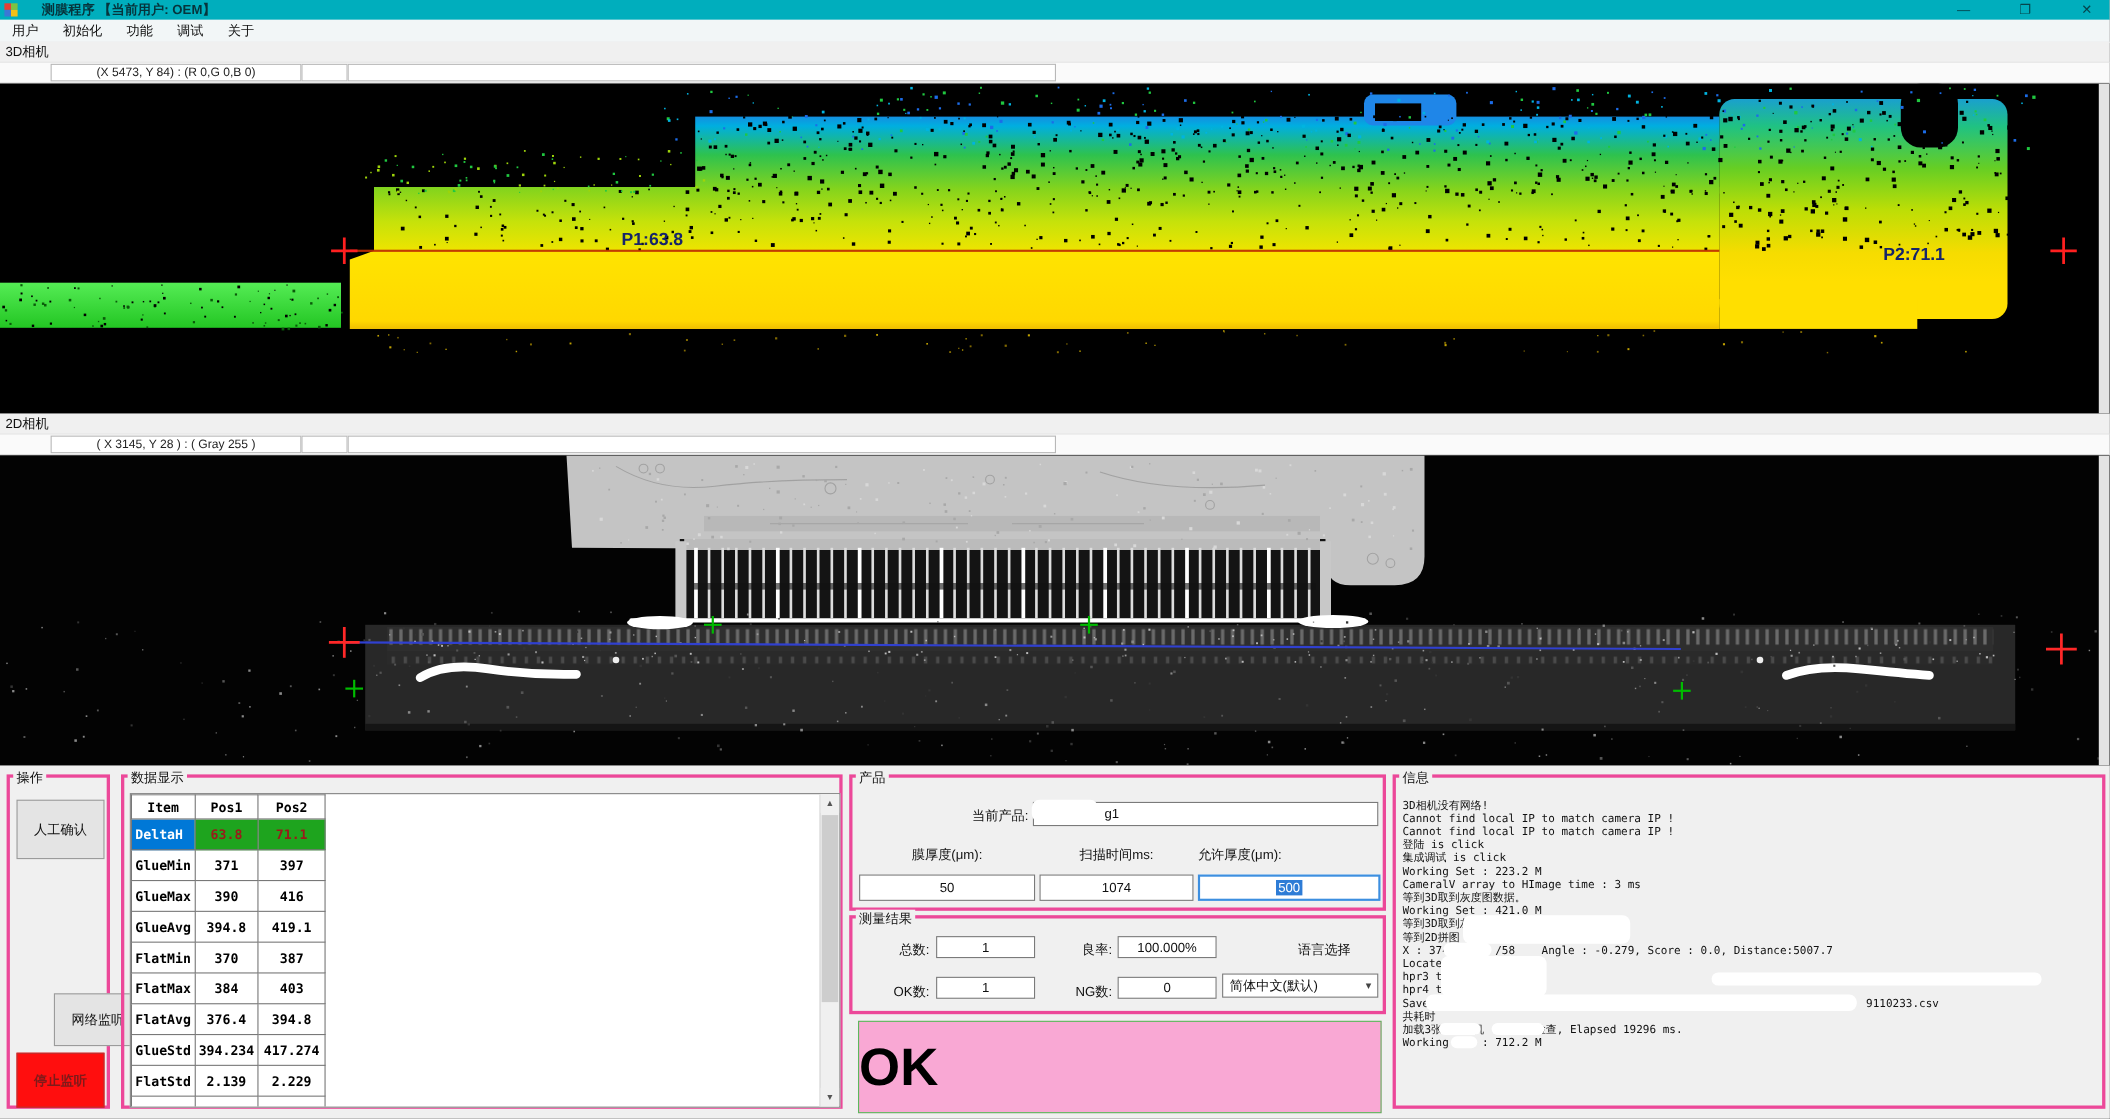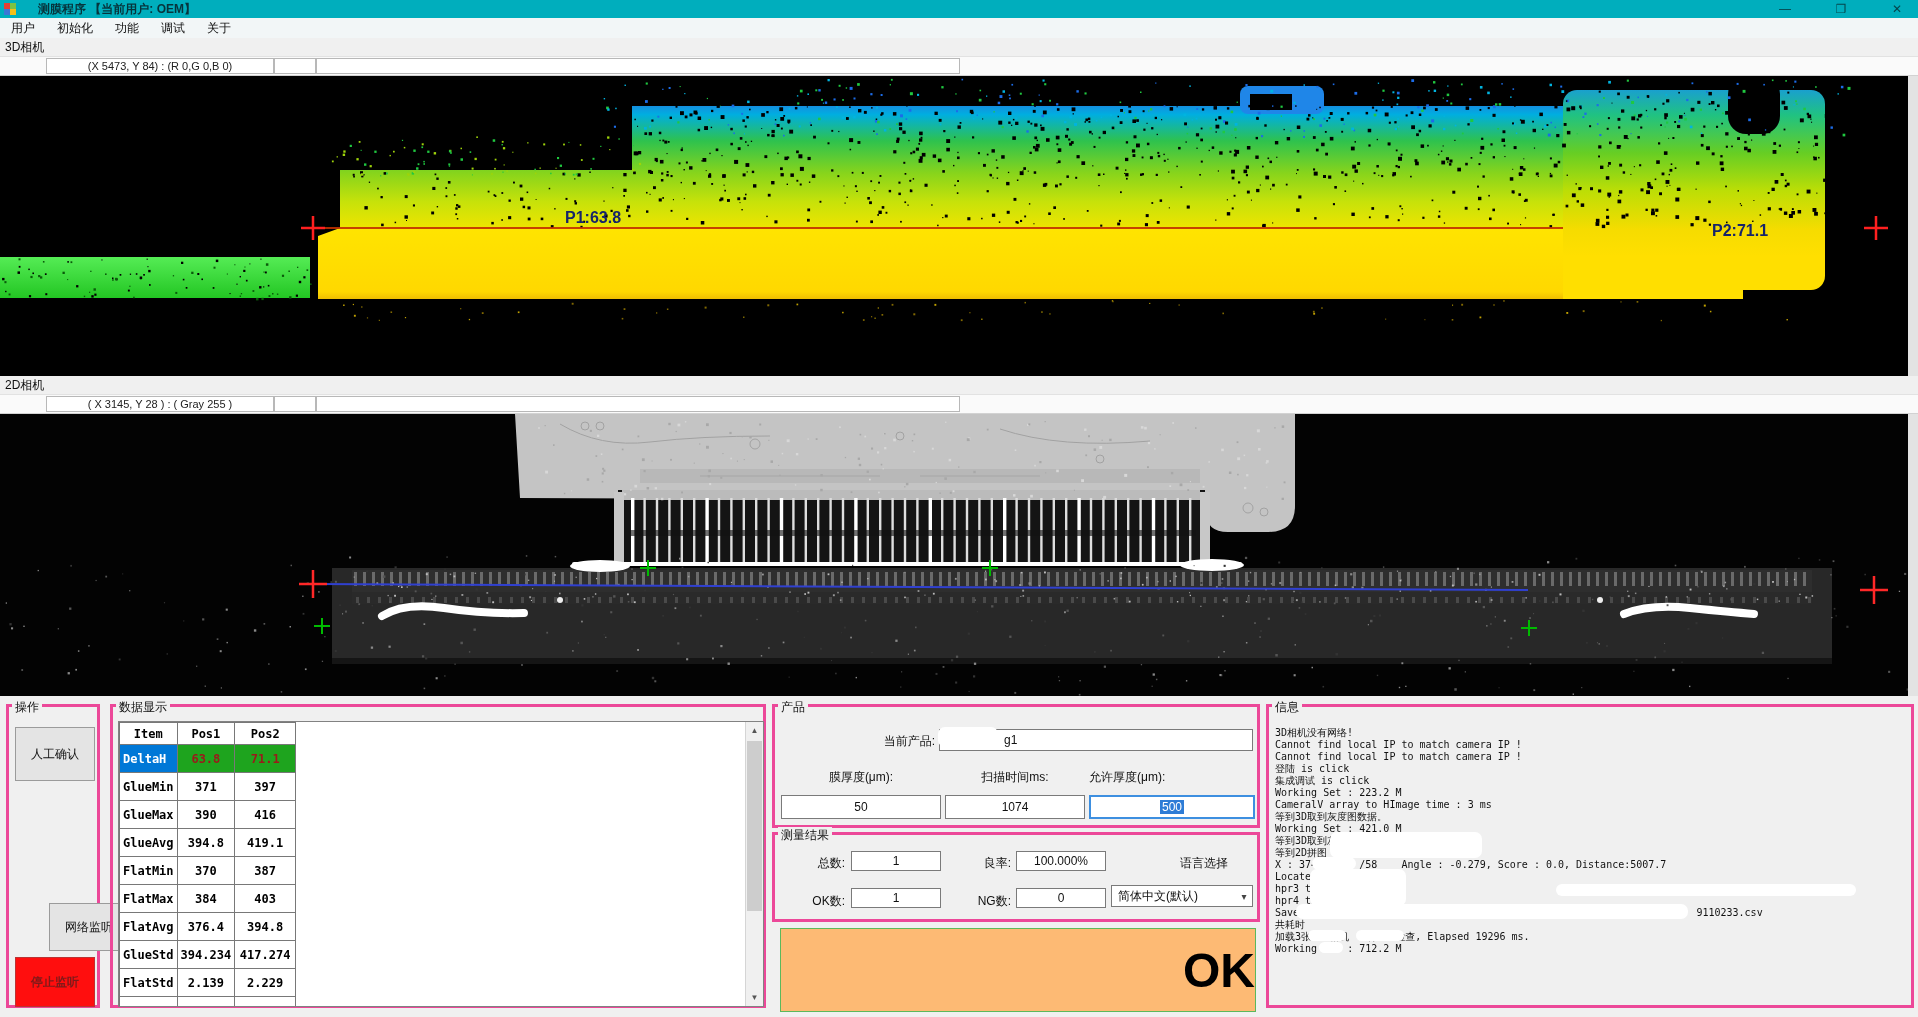--- a/index.html
+++ b/index.html
@@ -55,22 +55,22 @@
   table.dt td{height:27px;text-align:center;}
   table.dt td.c-item{text-align:left;}
   tr.hl td.c-item{background:#0078D7;color:#FFF;}
   tr.hl td.c-val{background:#1EA41E;color:#9B1A1A;}
   
   .vsb{position:absolute;width:17px;background:#F0F0F0;border-left:1px solid #D5D5D5;}
   .vsb .ar{position:absolute;left:0;width:17px;height:17px;background:#F0F0F0;color:#555;font-size:8px;
            display:flex;align-items:center;justify-content:center;}
   .vsb .thumb{position:absolute;left:1px;width:15px;background:#CDCDCD;}
   
-  .okpanel{position:absolute;background:#fdba74;border:1px solid #5CB85C;display:flex;align-items:center;
-           justify-content:flex-end;font-size:48px;font-weight:bold;color:#000;box-sizing:border-box;
+  .okpanel{position:absolute;background:#f9a8d4;border:1px solid #5CB85C;display:flex;align-items:center;
+           justify-content:flex-start;font-size:48px;font-weight:bold;color:#000;box-sizing:border-box;
            font-family:"Liberation Sans",sans-serif;}
   
   .log{position:absolute;left:6px;top:20px;right:4px;bottom:4px;overflow:hidden;}
   .log div{font:10px/12px "DejaVu Sans Mono",monospace;color:#111;white-space:pre;}
   .blob{position:absolute;background:#FFF;border-radius:7px;z-index:6;}
 </style>
 </head>
 <body>
 
 <div class="app">

